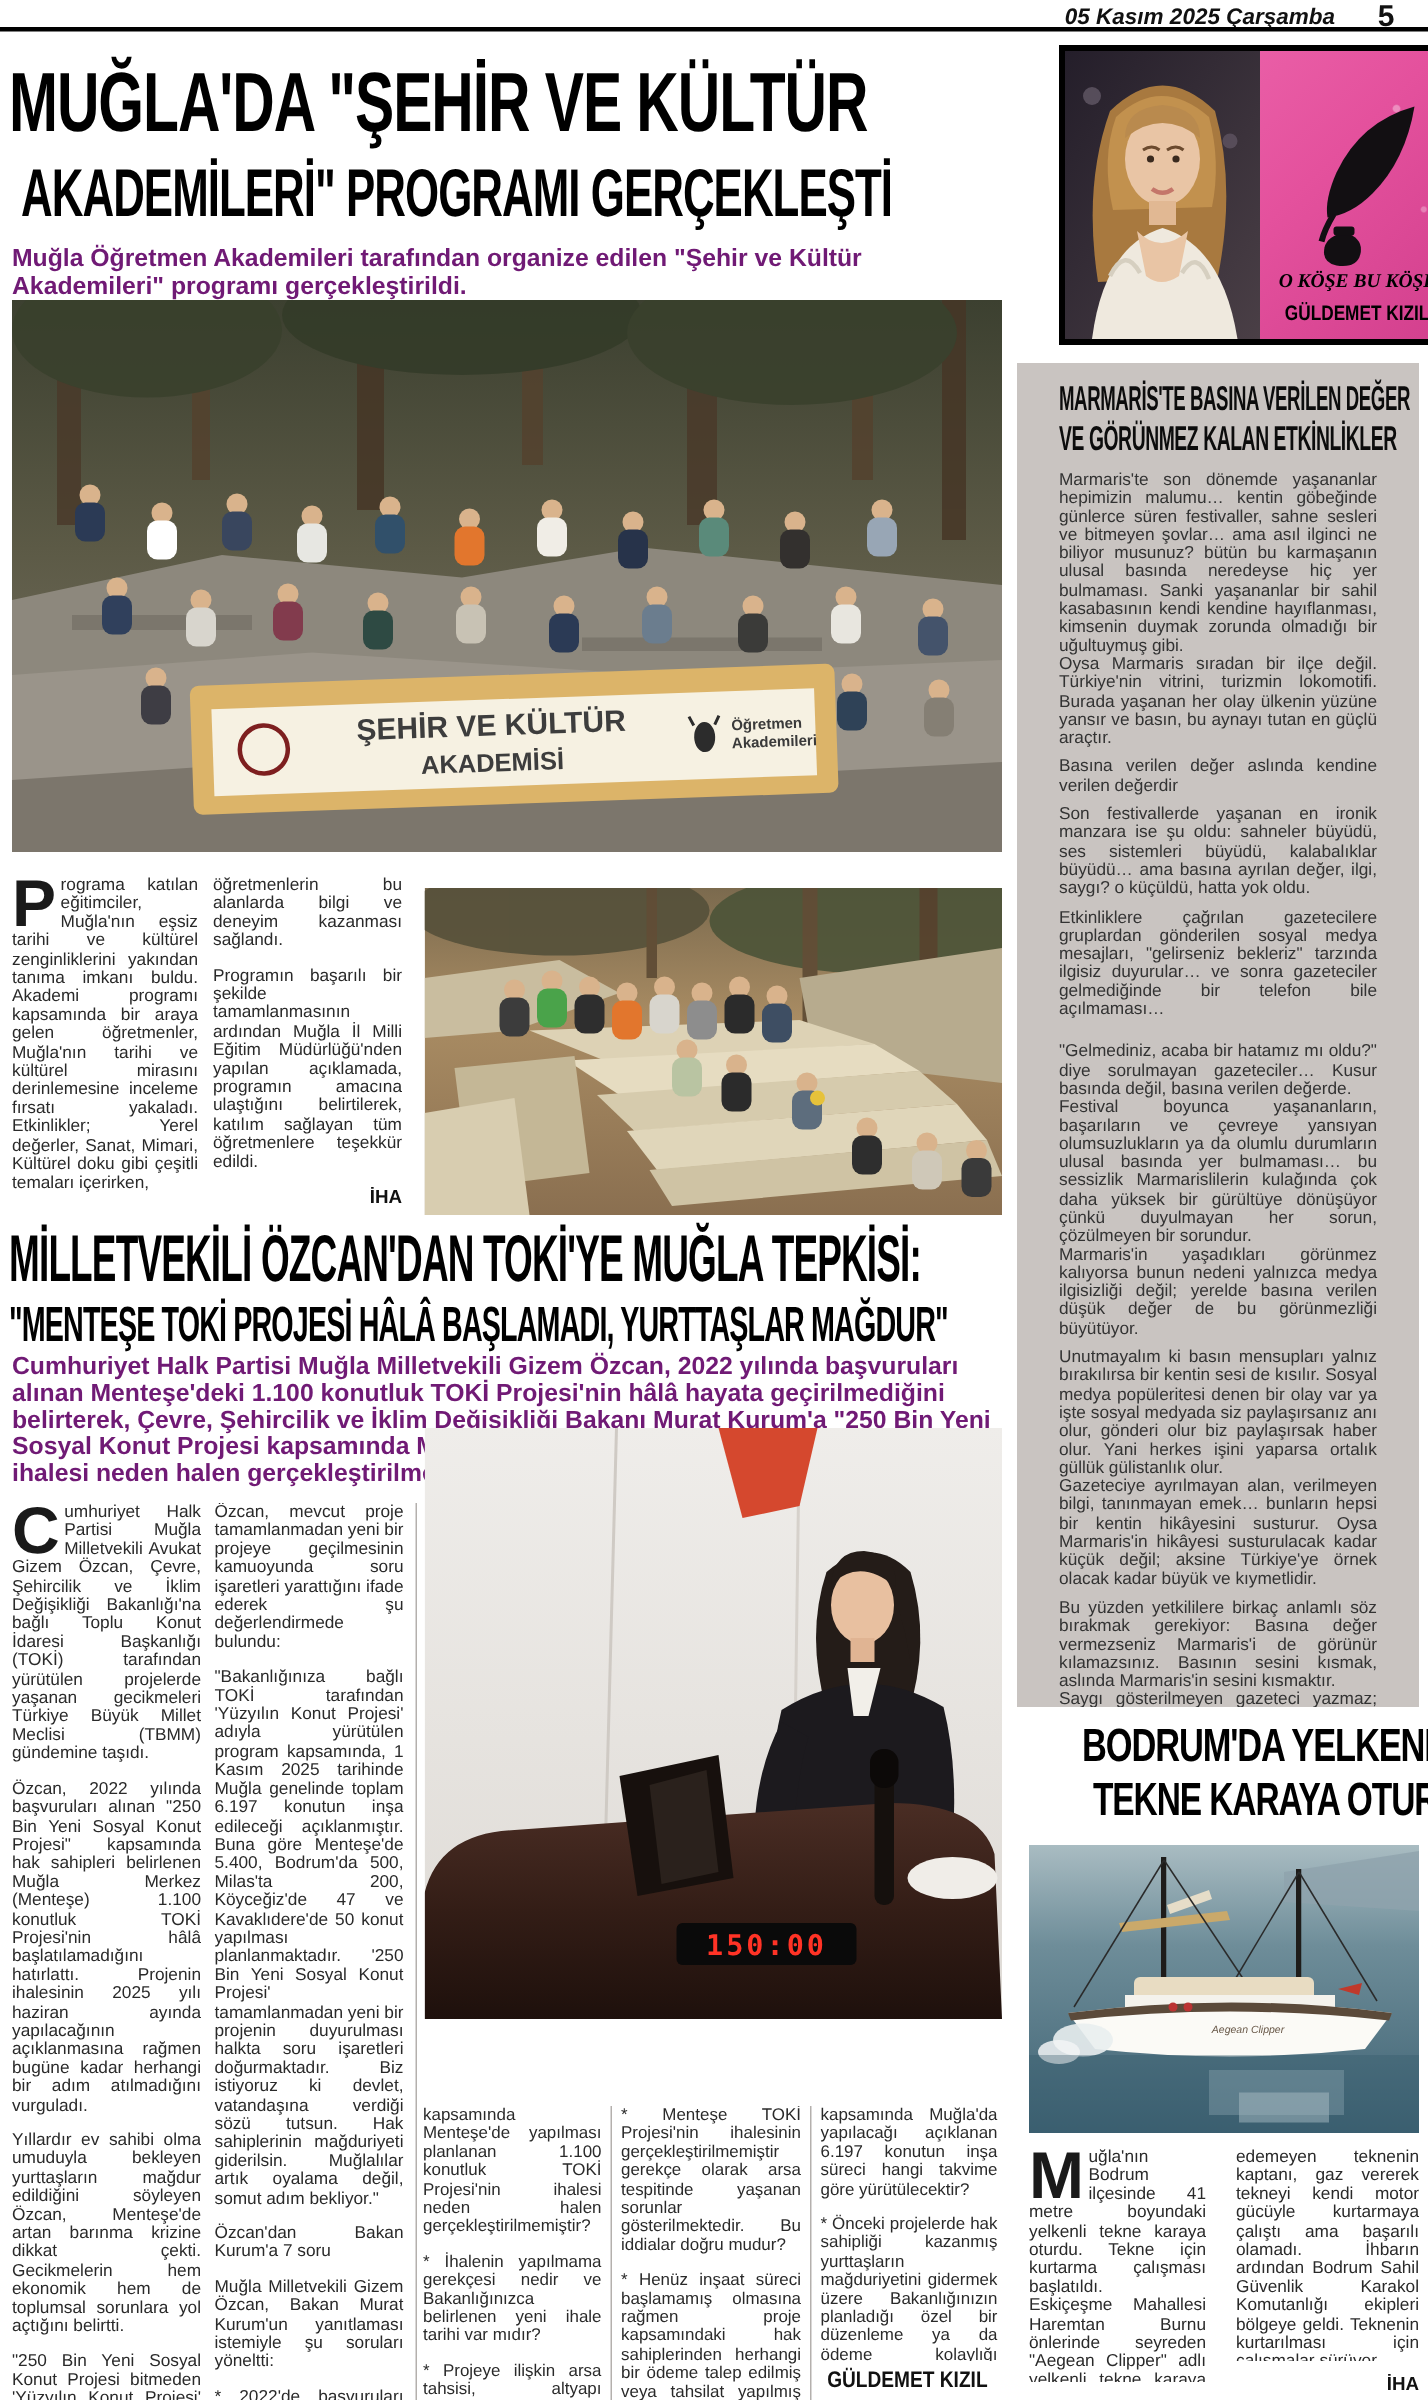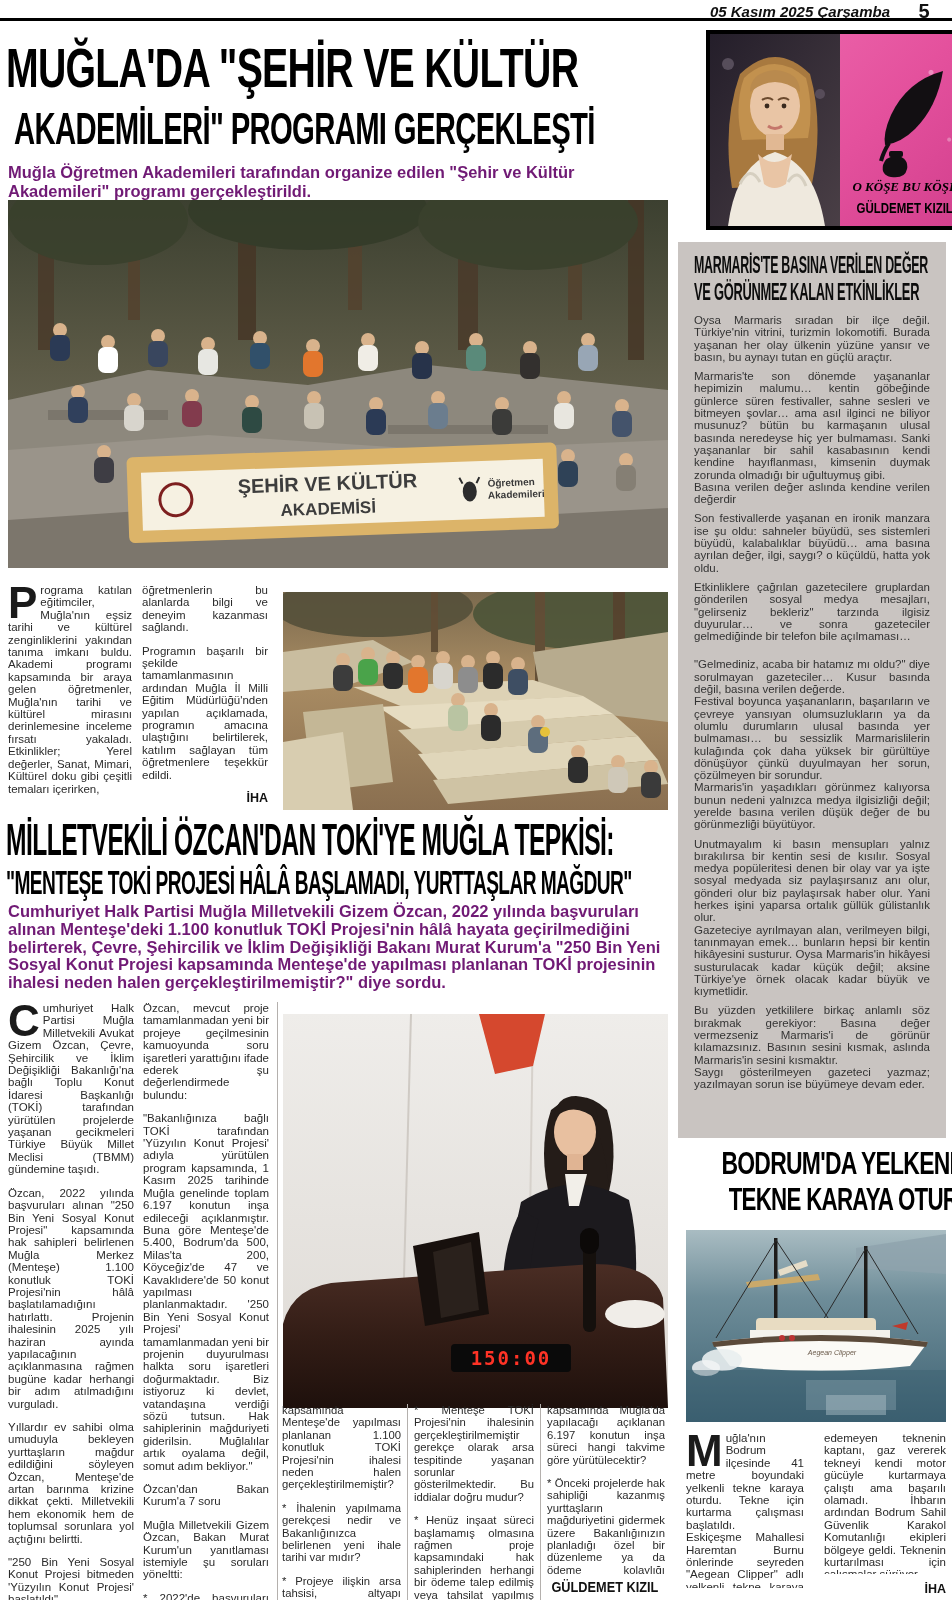--- a/index.html
+++ b/index.html
@@ -18,21 +18,21 @@
   .hairline{width:1px;background:#b4b0ad;}
   
   .pinkbox{box-sizing:border-box;border:4px solid #000;
      background:radial-gradient(circle at 85% 20%, rgba(255,255,255,.35) 0 2px, transparent 3px),
                 radial-gradient(circle at 70% 70%, rgba(255,255,255,.3) 0 2px, transparent 3px),
                 radial-gradient(circle at 92% 55%, rgba(255,255,255,.3) 0 1.5px, transparent 2.5px),
                 linear-gradient(135deg,#ef6cb0 0%,#e4519d 55%,#d23f8d 100%);
      display:flex;}
   .kicker{font-family:"Liberation Serif",serif;font-style:italic;font-weight:bold;font-size:13px;color:#000;text-align:center;}
   .author{font-weight:800;font-size:14px;color:#000;text-align:center;letter-spacing:0;}
-  .graypanel{box-sizing:border-box;background:#c9c4c1;padding:10px 16px;overflow:hidden;}
+  .graypanel{box-sizing:border-box;background:#c9c4c1;padding:10px 28px;overflow:hidden;}
   .gp-text{font-size:11.5px;line-height:12.3px;color:#333;text-align:justify;}
   .gp-text p{margin:0 0 7px 0;}
   .gp-head{font-weight:800;color:#0c0c0c;font-size:23px;line-height:27px;letter-spacing:-.5px;}
   .subhead{font-weight:bold;color:#701a75;}
   .led{font-family:"DejaVu Sans Mono",monospace;fill:#ff3326;font-weight:bold;letter-spacing:2px;}
   svg text{font-family:"Liberation Sans",sans-serif;}
 </style>
 </head>
 <body>
 
@@ -186,33 +186,33 @@
     <span class="cond" style="--sx:0.56;">MİLLETVEKİLİ ÖZCAN'DAN TOKİ'YE MUĞLA TEPKİSİ:</span>
   </div>
   <div class="abs hl" style="left:6px;top:866px;font-size:33px;">
     <span class="cond" style="--sx:0.58;">"MENTEŞE TOKİ PROJESİ HÂLÂ BAŞLAMADI, YURTTAŞLAR MAĞDUR"</span>
   </div>
   <div class="abs subhead" style="left:8px;top:903px;width:655px;font-size:16.5px;line-height:17.8px;">Cumhuriyet Halk Partisi Muğla Milletvekili Gizem Özcan, 2022 yılında başvuruları alınan Menteşe'deki 1.100 konutluk TOKİ Projesi'nin hâlâ hayata geçirilmediğini belirterek, Çevre, Şehircilik ve İklim Değişikliği Bakanı Murat Kurum'a "250 Bin Yeni Sosyal Konut Projesi kapsamında Menteşe'de yapılması planlanan TOKİ projesinin ihalesi neden halen gerçekleştirilmemiştir?" diye sordu.</div>
 
   <div class="abs bt" style="left:8px;top:1002px;width:126px;height:598px;">
     <p><span class="dc">C</span><span>umhuriyet Halk Partisi Muğla Milletvekili Avukat Gizem Özcan, Çevre, Şehircilik ve İklim Değişikliği Bakanlığı'na bağlı Toplu Konut İdaresi Başkanlığı (TOKİ) tarafından yürütülen projelerde yaşanan gecikmeleri Türkiye Büyük Millet Meclisi (TBMM) gündemine taşıdı.</span></p>
     <p>Özcan, 2022 yılında başvuruları alınan "250 Bin Yeni Sosyal Konut Projesi" kapsamında hak sahipleri belirlenen Muğla Merkez (Menteşe) 1.100 konutluk TOKİ Projesi'nin hâlâ başlatılamadığını hatırlattı. Projenin ihalesinin 2025 yılı haziran ayında yapılacağının açıklanmasına rağmen bugüne kadar herhangi bir adım atılmadığını vurguladı.</p>
-    <p>Yıllardır ev sahibi olma umuduyla bekleyen yurttaşların mağdur edildiğini söyleyen Özcan, Menteşe'de artan barınma krizine dikkat çekti. Milletvekili hem ekonomik hem de toplumsal sorunlara yol açtığını belirtti.</p>
+    <p>Yıllardır ev sahibi olma umuduyla bekleyen yurttaşların mağdur edildiğini söyleyen Özcan, Menteşe'de artan barınma krizine dikkat çekti. Gecikmelerin hem ekonomik hem de toplumsal sorunlara yol açtığını belirtti.</p>
     <p>"250 Bin Yeni Sosyal Konut Projesi bitmeden 'Yüzyılın Konut Projesi' başlatıldı"</p>
   </div>
   <div class="abs bt" style="left:143px;top:1002px;width:126px;height:598px;">
     <p>Özcan, mevcut proje tamamlanmadan yeni bir projeye geçilmesinin kamuoyunda soru işaretleri yarattığını ifade ederek şu değerlendirmede bulundu:</p>
     <p>"Bakanlığınıza bağlı TOKİ tarafından 'Yüzyılın Konut Projesi' adıyla yürütülen program kapsamında, 1 Kasım 2025 tarihinde Muğla genelinde toplam 6.197 konutun inşa edileceği açıklanmıştır. Buna göre Menteşe'de 5.400, Bodrum'da 500, Milas'ta 200, Köyceğiz'de 47 ve Kavaklıdere'de 50 konut yapılması planlanmaktadır. '250 Bin Yeni Sosyal Konut Projesi' tamamlanmadan yeni bir projenin duyurulması halkta soru işaretleri doğurmaktadır. Biz istiyoruz ki devlet, vatandaşına verdiği sözü tutsun. Hak sahiplerinin mağduriyeti giderilsin. Muğlalılar artık oyalama değil, somut adım bekliyor."</p>
     <p>Özcan'dan Bakan Kurum'a 7 soru</p>
     <p>Muğla Milletvekili Gizem Özcan, Bakan Murat Kurum'un yanıtlaması istemiyle şu soruları yöneltti:</p>
     <p>* 2022'de başvuruları alınan "250 Bin Yeni Sosyal Konut Projesi"</p>
   </div>
   <div class="abs hairline" style="left:277px;top:1002px;height:598px;"></div>
 
-  <div class="abs" style="left:283px;top:1014px;width:430px;height:394px;overflow:hidden;">
+  <div class="abs" style="left:283px;top:952px;width:430px;height:394px;overflow:hidden;">
     <svg width="385" height="394" viewBox="0 0 385 394">
       <defs>
         <linearGradient id="marble" x1="0" y1="0" x2="0" y2="1">
           <stop offset="0" stop-color="#efedea"></stop>
             <stop offset="1" stop-color="#dedad5"></stop>
         </linearGradient>
         <linearGradient id="wood" x1="0" y1="0" x2="0" y2="1">
           <stop offset="0" stop-color="#4a2d24"></stop>
             <stop offset="0.5" stop-color="#331d16"></stop>
             <stop offset="1" stop-color="#1e100c"></stop>
@@ -303,22 +303,22 @@
       </svg>
       <div class="kicker">O KÖŞE BU KÖŞE</div>
       <div class="author" style="margin-top:5px;"><span class="cond center" style="--sx:0.82;">GÜLDEMET KIZIL</span></div>
     </div>
   </div>
 
   <div class="abs graypanel" style="left:678px;top:242px;width:268px;height:896px;">
     <div class="gp-head"><span class="cond" style="--sx:0.54;">MARMARİS'TE BASINA VERİLEN DEĞER</span></div>
     <div class="gp-head" style="margin-bottom:8px;"><span class="cond" style="--sx:0.56;">VE GÖRÜNMEZ KALAN ETKİNLİKLER</span></div>
     <div class="gp-text">
+      <p style="margin-bottom:0;">Marmaris'te son dönemde yaşananlar hepimizin malumu… kentin göbeğinde günlerce süren festivaller, sahne sesleri ve bitmeyen şovlar… ama asıl ilginci ne biliyor musunuz? bütün bu karmaşanın ulusal basında neredeyse hiç yer bulmaması. Sanki yaşananlar bir sahil kasabasının kendi kendine hayıflanması, kimsenin duymak zorunda olmadığı bir uğultuymuş gibi.</p>
       <p>Oysa Marmaris sıradan bir ilçe değil. Türkiye'nin vitrini, turizmin lokomotifi. Burada yaşanan her olay ülkenin yüzüne yansır ve basın, bu aynayı tutan en güçlü araçtır.</p>
-      <p style="margin-bottom:0;">Marmaris'te son dönemde yaşananlar hepimizin malumu… kentin göbeğinde günlerce süren festivaller, sahne sesleri ve bitmeyen şovlar… ama asıl ilginci ne biliyor musunuz? bütün bu karmaşanın ulusal basında neredeyse hiç yer bulmaması. Sanki yaşananlar bir sahil kasabasının kendi kendine hayıflanması, kimsenin duymak zorunda olmadığı bir uğultuymuş gibi.</p>
       <p>Basına verilen değer aslında kendine verilen değerdir</p>
       <p>Son festivallerde yaşanan en ironik manzara ise şu oldu: sahneler büyüdü, ses sistemleri büyüdü, kalabalıklar büyüdü… ama basına ayrılan değer, ilgi, saygı? o küçüldü, hatta yok oldu.</p>
       <p style="margin-bottom:16px;">Etkinliklere çağrılan gazetecilere gruplardan gönderilen sosyal medya mesajları, "gelirseniz bekleriz" tarzında ilgisiz duyurular… ve sonra gazeteciler gelmediğinde bir telefon bile açılmaması…</p>
       <p style="margin-bottom:0;">"Gelmediniz, acaba bir hatamız mı oldu?" diye sorulmayan gazeteciler… Kusur basında değil, basına verilen değerde.</p>
       <p style="margin-bottom:0;">Festival boyunca yaşananların, başarıların ve çevreye yansıyan olumsuzlukların ya da olumlu durumların ulusal basında yer bulmaması… bu sessizlik Marmarislilerin kulağında çok daha yüksek bir gürültüye dönüşüyor çünkü duyulmayan her sorun, çözülmeyen bir sorundur.</p>
       <p>Marmaris'in yaşadıkları görünmez kalıyorsa bunun nedeni yalnızca medya ilgisizliği değil; yerelde basına verilen düşük değer de bu görünmezliği büyütüyor.</p>
       <p style="margin-bottom:0;">Unutmayalım ki basın mensupları yalnız bırakılırsa bir kentin sesi de kısılır. Sosyal medya popüleritesi denen bir olay var ya işte sosyal medyada siz paylaşırsanız anı olur, gönderi olur biz paylaşırsak haber olur. Yani herkes işini yaparsa ortalık güllük gülistanlık olur.</p>
       <p>Gazeteciye ayrılmayan alan, verilmeyen bilgi, tanınmayan emek… bunların hepsi bir kentin hikâyesini susturur. Oysa Marmaris'in hikâyesi susturulacak kadar küçük değil; aksine Türkiye'ye örnek olacak kadar büyük ve kıymetlidir.</p>
       <p style="margin-bottom:0;">Bu yüzden yetkililere birkaç anlamlı söz bırakmak gerekiyor: Basına değer vermezseniz Marmaris'i de görünür kılamazsınız. Basının sesini kısmak, aslında Marmaris'in sesini kısmaktır.</p>
       <p>Saygı gösterilmeyen gazeteci yazmaz; yazılmayan sorun ise büyümeye devam eder.</p>

